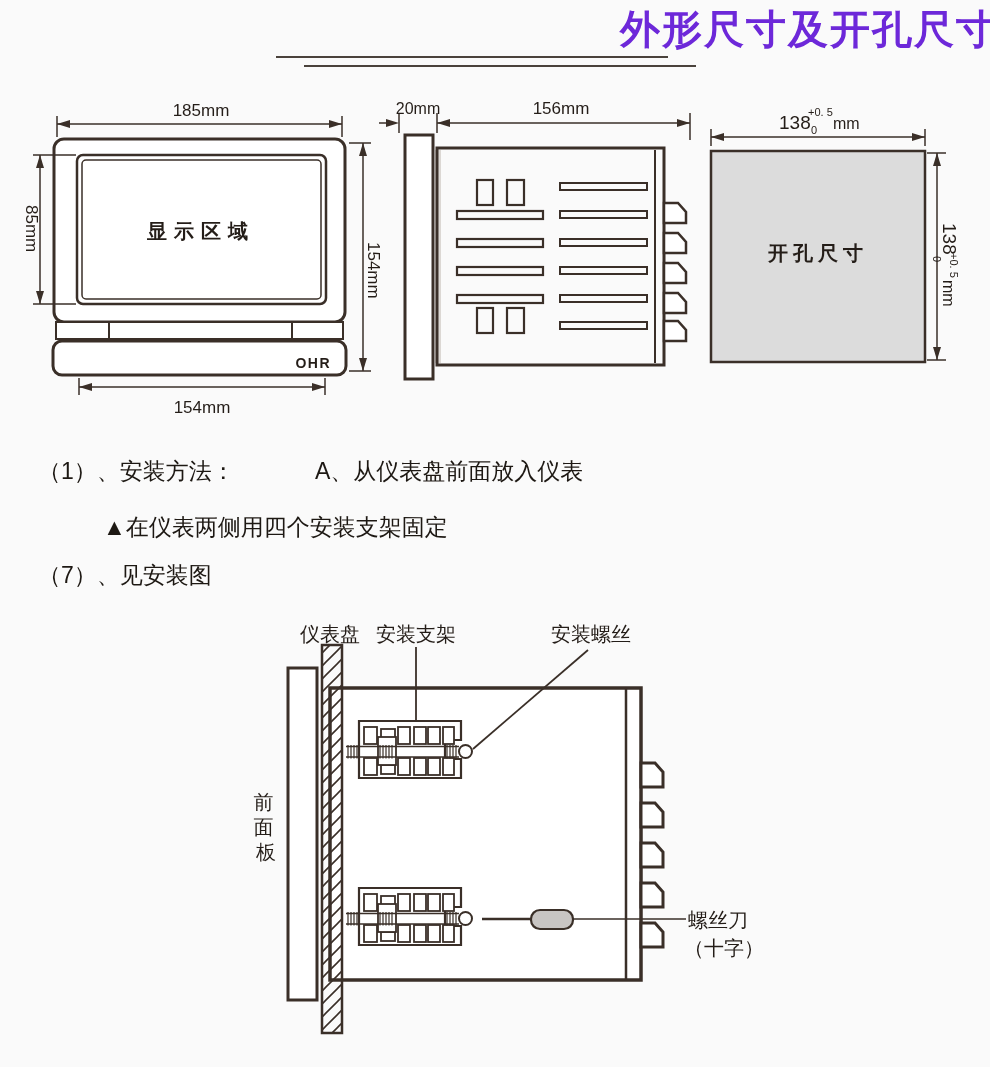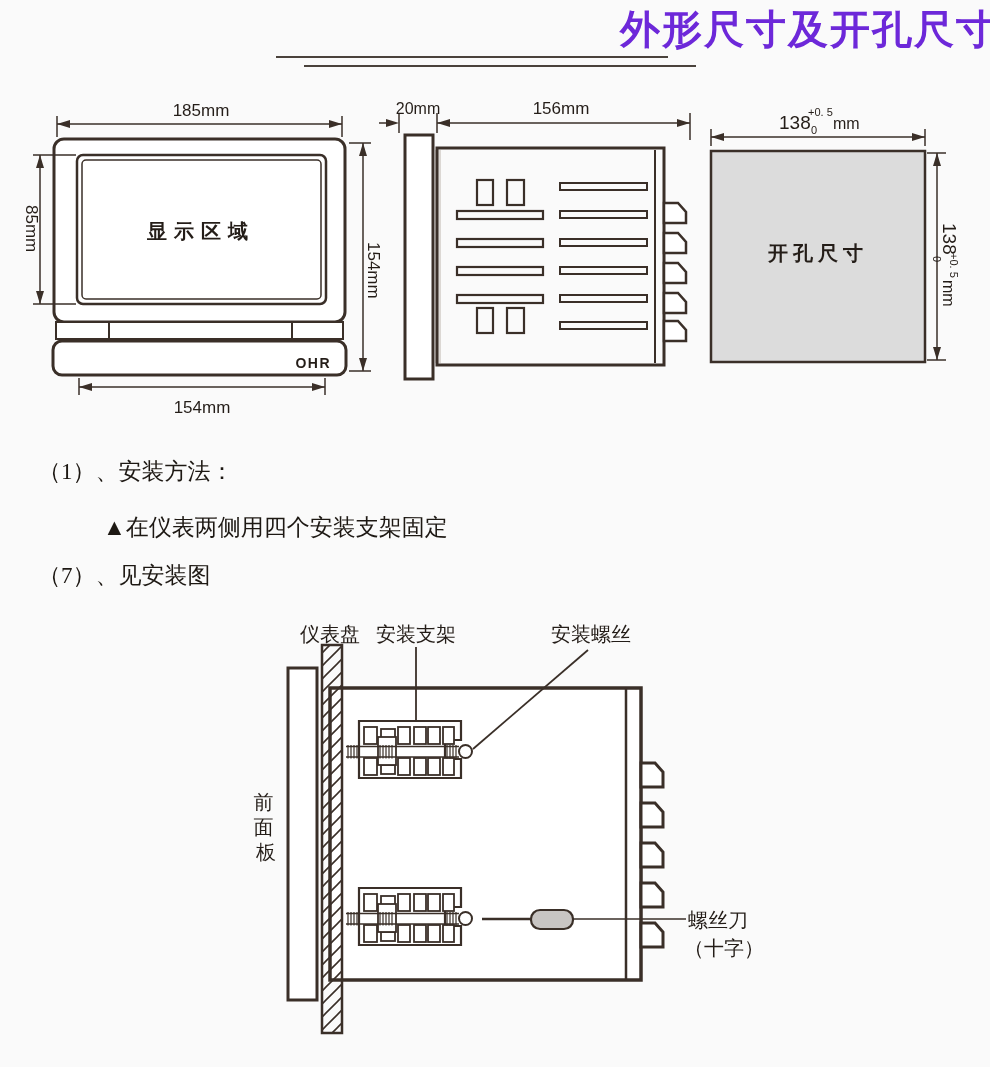--- a/index.html
+++ b/index.html
@@ -2,21 +2,21 @@
 <html><head>
 <meta charset="utf-8">
 <style>
   html,body{margin:0;padding:0;background:#fafafa;}
   #page{position:relative;width:990px;height:1067px;background:#fafafa;overflow:hidden;
         font-family:"Liberation Sans",sans-serif;color:#1d1813;}
   .title{position:absolute;left:0;top:2px;width:990px;text-align:right;
          font-family:"Liberation Sans",sans-serif;font-weight:bold;
          font-size:40px;letter-spacing:2px;color:#6d28d9;margin-left:8px;}
   .uline{position:absolute;background:#4a423c;}
-  .cnline{position:absolute;font-family:Liberation Serif, serif;font-size:23px;
+  .cnline{position:absolute;font-family:Liberation Sans, sans-serif;font-size:23px;
           color:#1d1813;white-space:nowrap;}
   svg{position:absolute;left:0;top:0;}
   text{fill:#241d18;}
   .dim{font-family:"Liberation Sans",sans-serif;font-size:17px;}
   .dimS{font-family:"Liberation Sans",sans-serif;font-size:16px;}
   .tolB{font-family:"Liberation Sans",sans-serif;font-size:19px;}
   .tol{font-family:"Liberation Sans",sans-serif;font-size:11px;}
   .cn{font-family:"Liberation Serif",serif;font-size:20px;}
   .cnB{font-family:"Liberation Serif",serif;font-weight:bold;}
   .brand{font-family:"Liberation Sans",sans-serif;font-weight:800;font-size:14px;letter-spacing:1.5px;}
@@ -231,16 +231,17 @@
         <line x1="482" y1="919" x2="531" y2="919" stroke-width="2.5"></line>
         <rect x="531" y="910" width="42" height="19" rx="9" fill="#c8c5c3" stroke-width="2.2"></rect>
       </g>
       <line x1="573" y1="919" x2="686" y2="919" stroke-width="1.6"></line>
       <text x="688" y="927" class="cn" stroke="none">螺丝刀</text>
       <text x="684" y="955" class="cn" stroke="none">（十字）</text>
     </g>
   </svg>
 
   <div class="cnline" style="left:38px;top:456px;">（1）、安装方法：</div>
+  <div class="cnline" style="left:315px;top:456px;">A、从仪表盘前面放入仪表</div>
   <div class="cnline" style="left:103px;top:512px;">▲在仪表两侧用四个安装支架固定</div>
   <div class="cnline" style="left:38px;top:560px;">（7）、见安装图</div>
 
 </div>
 
 </body></html>

